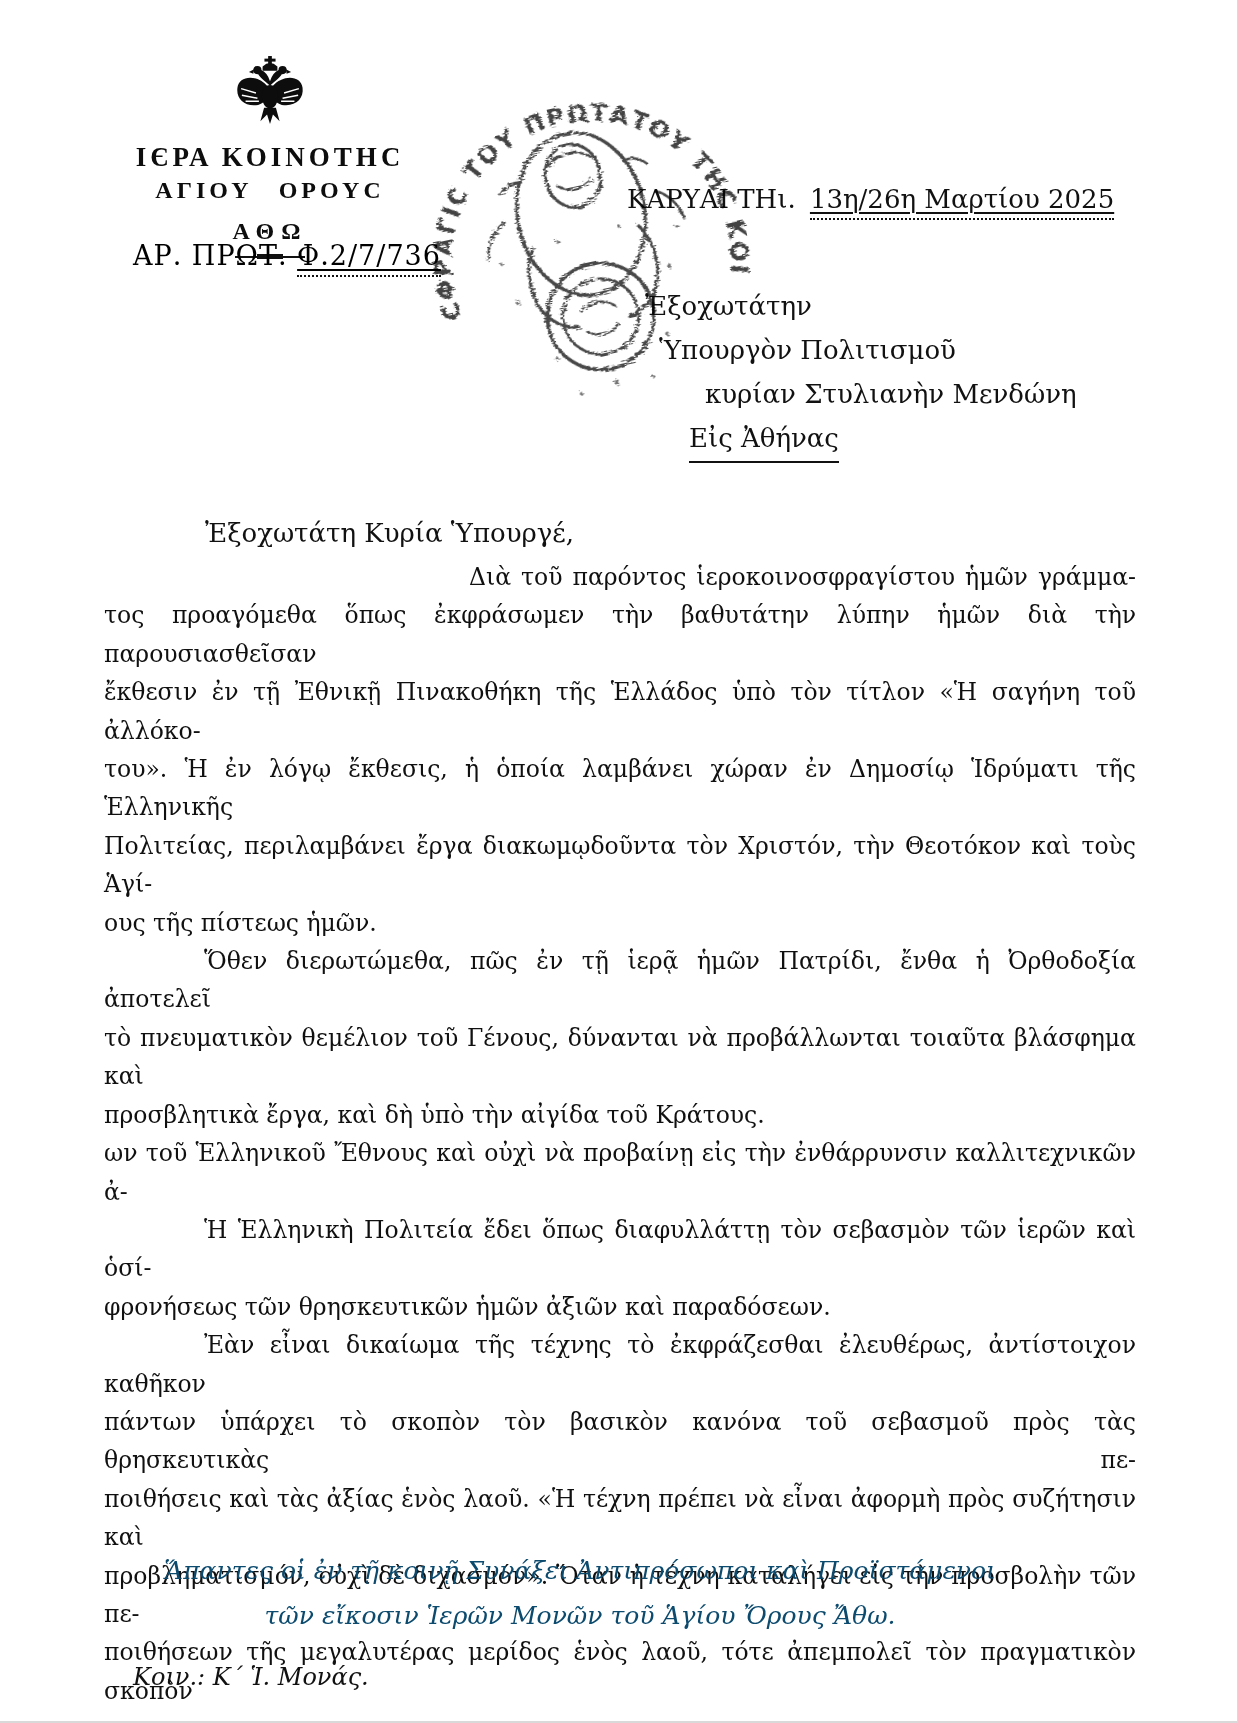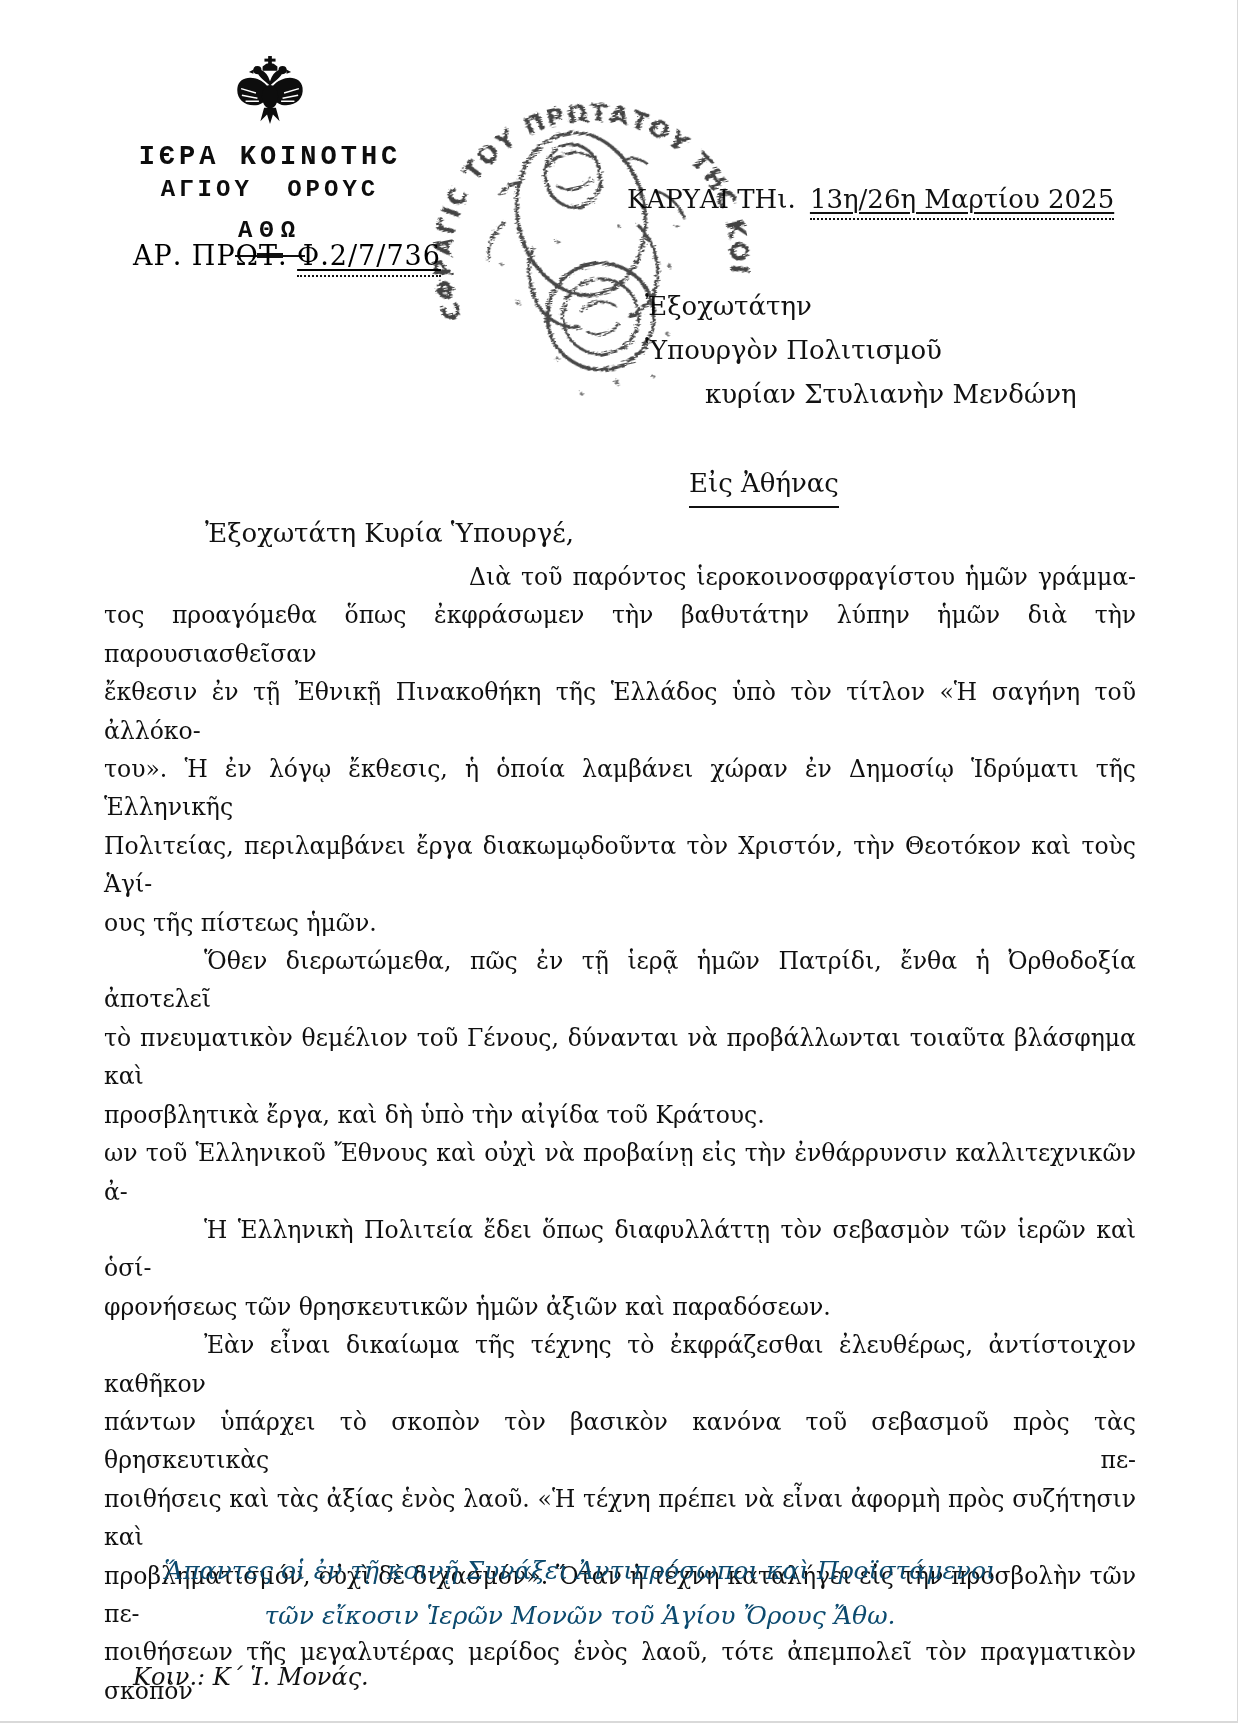--- a/index.html
+++ b/index.html
@@ -5,21 +5,21 @@
   html,body { margin:0; padding:0; background:#e8e8e8; }
   .page {
     position:relative; width:1238px; height:1723px; margin:0 auto;
     background:#ffffff; color:#111; overflow:hidden;
     font-family:"DejaVu Serif","Liberation Serif",serif;
     box-shadow: inset -1px -2px 0 #d9d9d9;
   }
   
   .letterhead {
     position:absolute; left:110px; top:54px; width:320px; text-align:center;
-    font-family:Liberation Mono, monospace; color:#0d0d0d;
+    font-family:Liberation Serif, serif; color:#0d0d0d;
   }
   .eagle { display:block; margin:0 auto 4px auto; width:74px; height:84px; }
   .org1 { font-size:27px; font-weight:bold; letter-spacing:4px; white-space:nowrap; }
   .org2 { font-size:24px; font-weight:bold; letter-spacing:4px; word-spacing:16px; margin-top:4px; white-space:nowrap; }
   .org3 { font-size:24px; font-weight:bold; letter-spacing:7px; margin-top:14px; }
   .divider { display:flex; align-items:center; justify-content:center; margin-top:9px; }
   .divider .thin { width:22px; height:2px; background:#111; }
   .divider .thick { width:26px; height:5px; background:#111; }
   .protocol {
     position:absolute; left:133px; top:240px; font-size:27px; color:#000000; letter-spacing:1px;
@@ -31,23 +31,23 @@
   
   .stamp {
     position:absolute; left:416px; top:82px; width:348px; height:348px;
     transform:rotate(-12deg); transform-origin:50% 50%;
     mix-blend-mode:multiply; opacity:.92; z-index:5; pointer-events:none;
   }
   
   .dateline { position:absolute; left:627px; top:184px; font-size:26px; white-space:nowrap; }
   .dateline .date { margin-left:6px; }
   .recipient { position:absolute; left:645px; top:284px; font-size:26px; line-height:44px; }
-  .recipient .r1 { }
+  .recipient .r1 { margin-left:14px; }
   .recipient .r2 { margin-left:60px; }
-  .recipient .r3 { margin-left:44px; display:inline-block;margin-top:45px; }
+  .recipient .r3 { margin-left:44px; display:inline-block; }
   .u-solid { border-bottom:2px solid #111; padding-bottom:1px; }
   
   .salutation { position:absolute; left:205px; top:518px; font-size:26px; }
   .letter-body {
     position:absolute; left:104px; top:558px; width:1032px;
     font-size:23.5px; line-height:38.4px; color:#101010;
   }
   .body-line { text-align:justify; text-align-last:justify; white-space:normal; }
   .body-line.last { text-align-last:left; }
   

